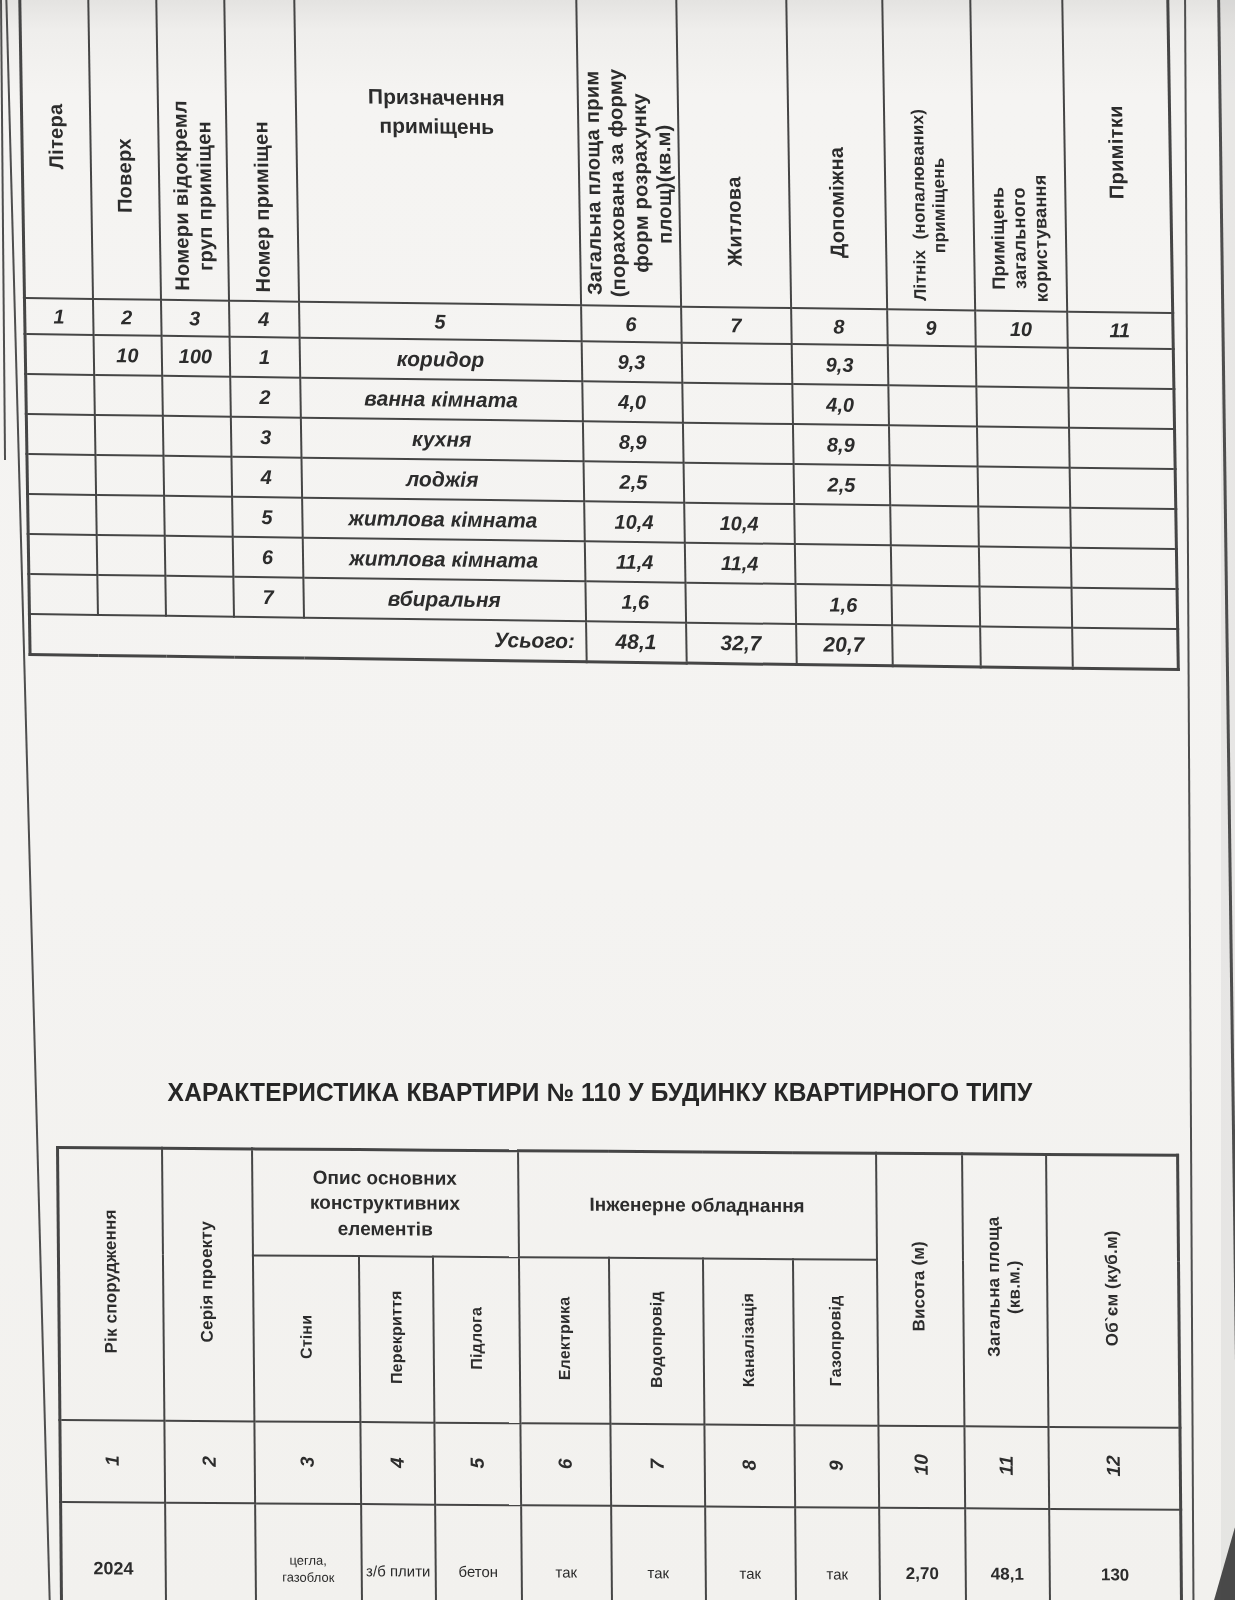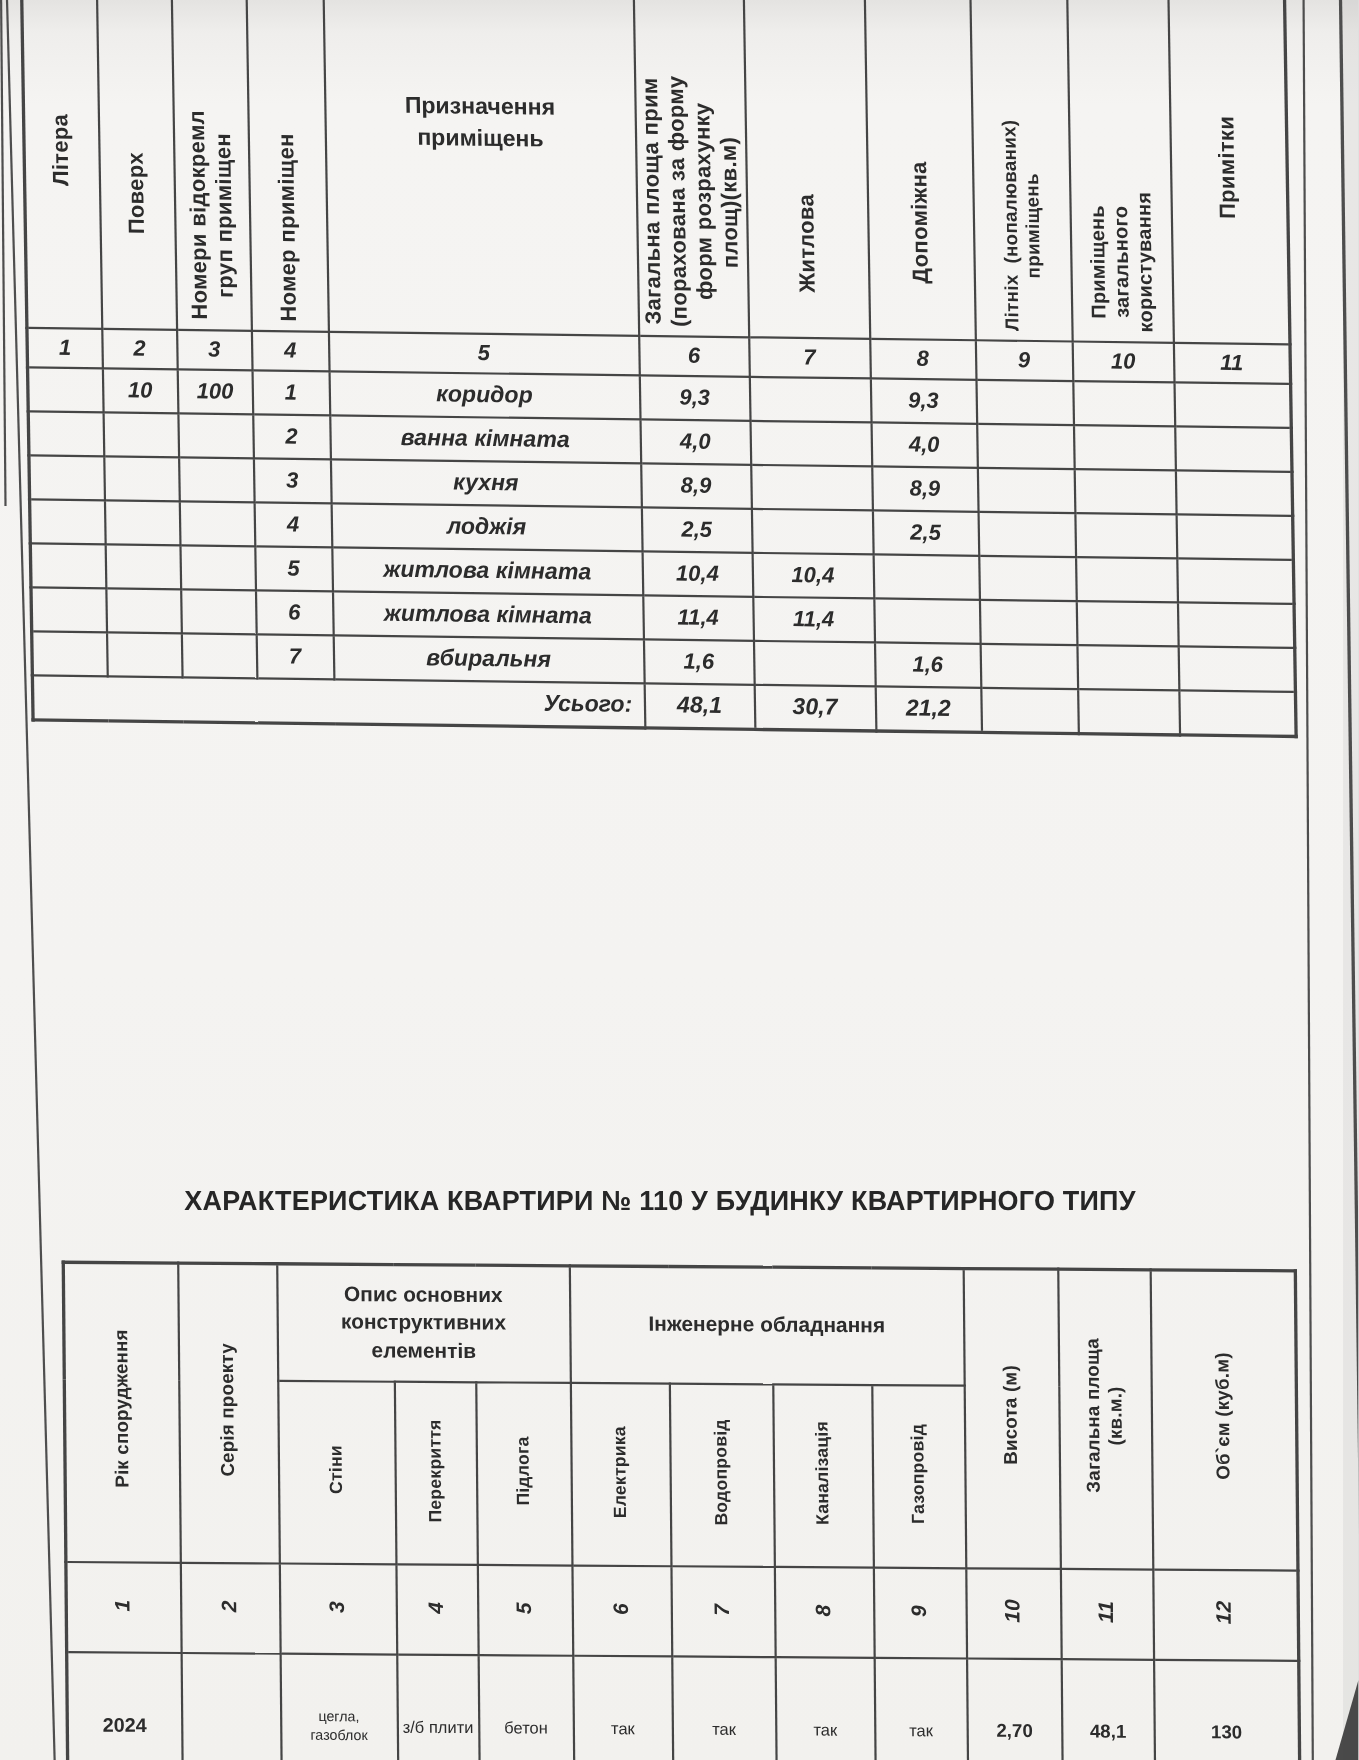--- a/index.html
+++ b/index.html
@@ -228,22 +228,22 @@
       <td>1,6</td>
       <td></td>
       <td>1,6</td>
       <td></td>
       <td></td>
       <td></td>
     </tr>
     <tr class="trow">
       <td class="lbl" colspan="5">Усього:</td>
       <td>48,1</td>
-      <td>30,7</td>
-      <td>21,2</td>
+      <td>32,7</td>
+      <td>20,7</td>
       <td></td>
       <td></td>
       <td></td>
     </tr>
   </tbody>
     </table>
 
   <div class="title">ХАРАКТЕРИСТИКА КВАРТИРИ № 110 У БУДИНКУ КВАРТИРНОГО ТИПУ</div>
 
   <table class="t2">

